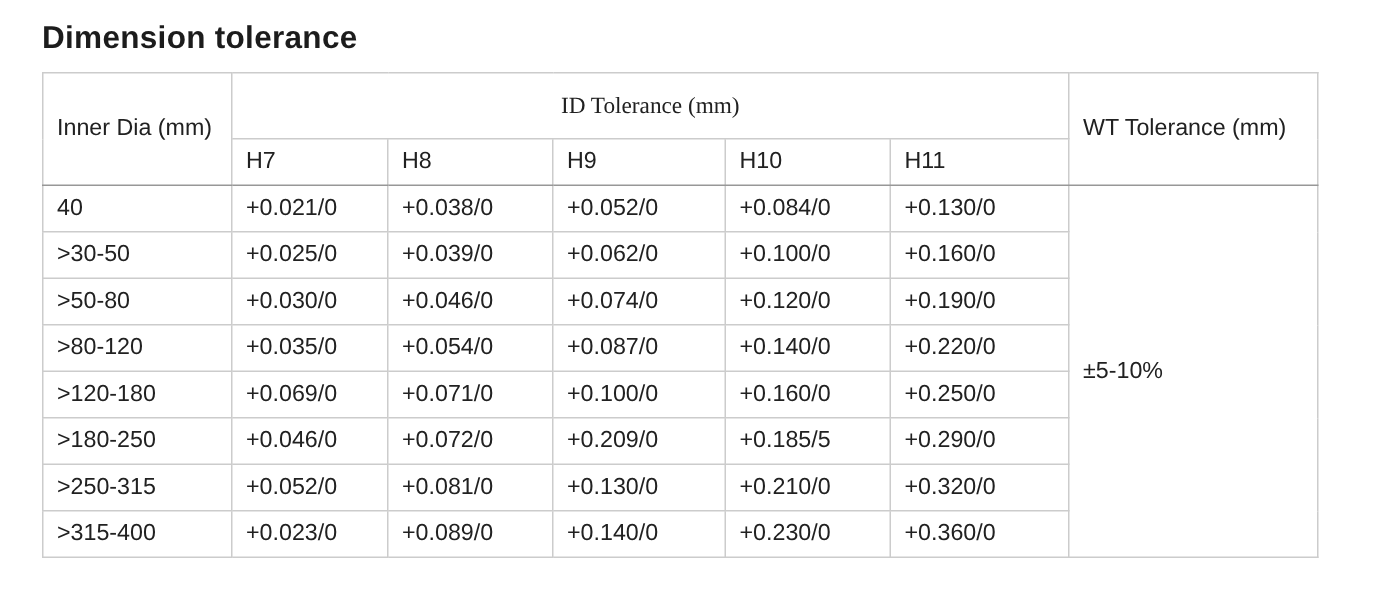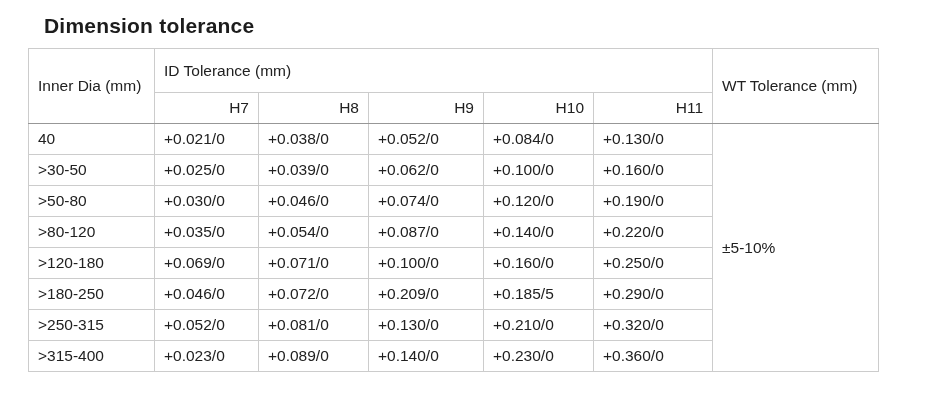--- a/index.html
+++ b/index.html
@@ -11,21 +11,21 @@
     width: 933px;
     height: 400px;
     font-family: "Liberation Sans", "DejaVu Sans", sans-serif;
     color: #212121;
     overflow: hidden;
   }
   .page {
     padding: 14px 0 0 28px;
   }
   h2.page-title {
-    margin: 0 0 10px 16px;
+    margin: 0 0 10px 0;
     font-size: 21px;
     line-height: 24px;
     font-weight: 700;
     color: #1c1c1c;
     letter-spacing: 0.2px;
   }
   table.spec-table {
     border-collapse: collapse;
     table-layout: fixed;
     width: 850px;
@@ -36,22 +36,22 @@
     font-weight: 400;
     color: #212121;
     padding: 0 9px;
     text-align: left;
     vertical-align: middle;
     white-space: nowrap;
     overflow: hidden;
   }
   
   .spec-table thead tr.group-row th { height: 43px; }
-  .spec-table thead tr.sub-row th   { height: 30px; text-align: right; }
-  .spec-table thead th.group-span   { text-align: left; }
+  .spec-table thead tr.sub-row th   { height: 30px; }
+  .spec-table thead th.group-span   { text-align: center; font-family: Liberation Serif, serif; }
   
   .spec-table thead tr.sub-row th,
   .spec-table thead th.rowspan-2 {
     border-bottom: 1px solid #979797;
   }
   
   .spec-table tbody td { height: 30px; }
   .spec-table td.wt-cell { vertical-align: middle; }
 </style>
 </head>

